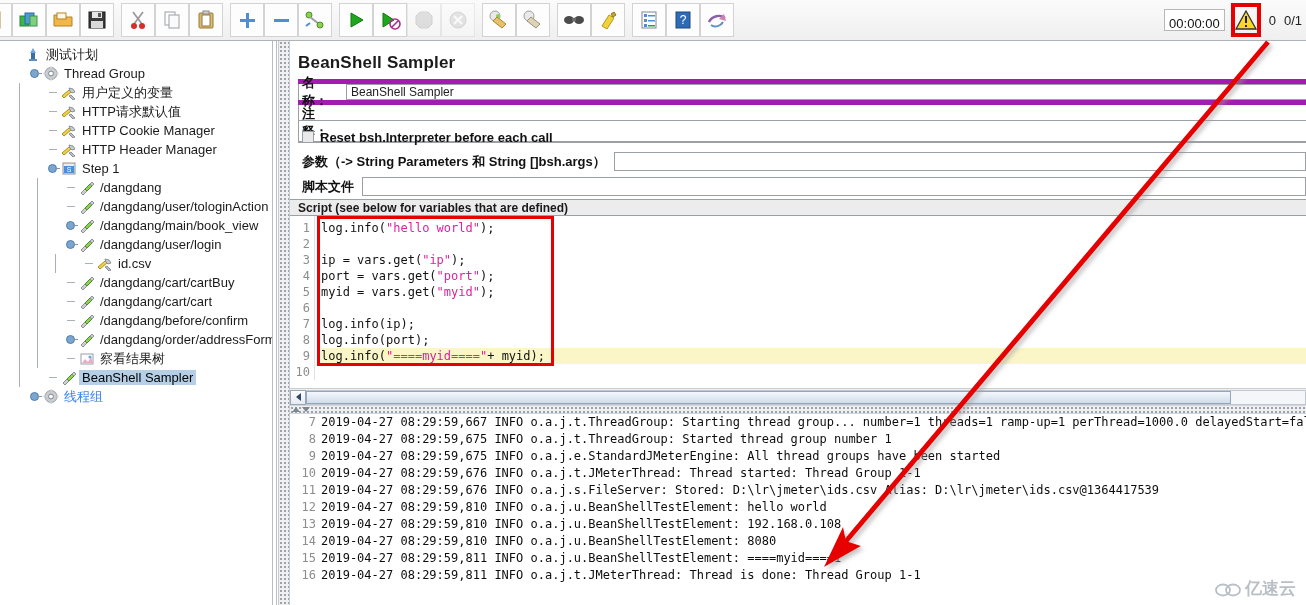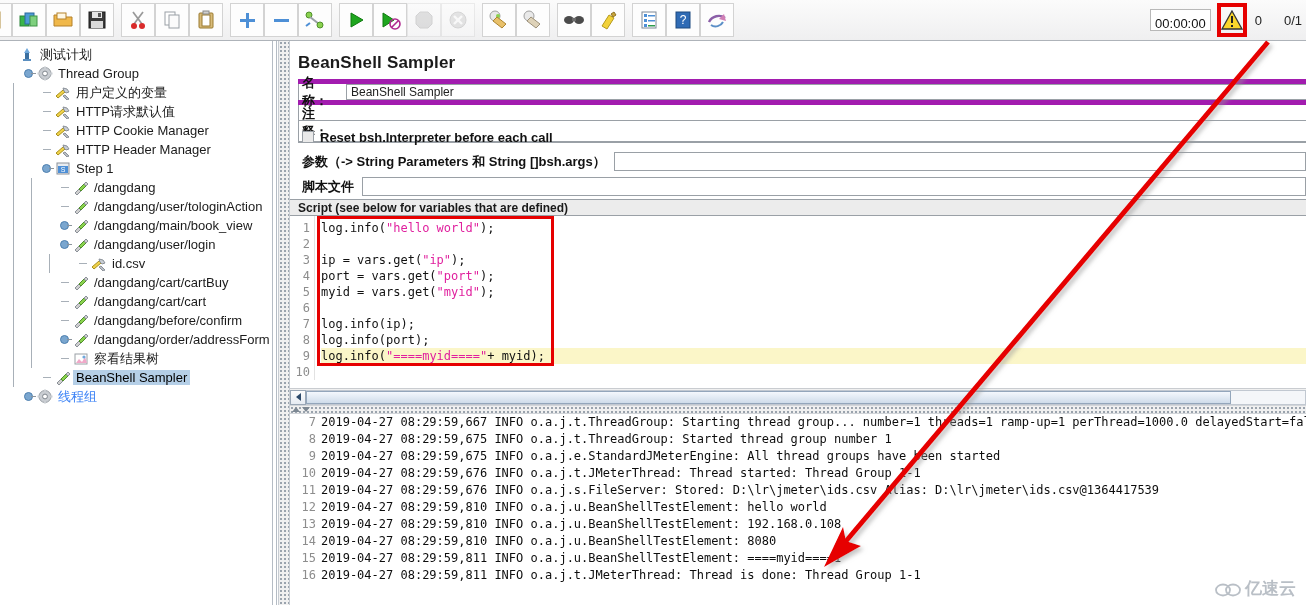--- a/index.html
+++ b/index.html
@@ -46,42 +46,42 @@
   }
   .warn-wrap {
     position: relative; margin-left: 6px; width: 30px; height: 30px;
     display: flex; align-items: center; justify-content: center;
   }
   .warn-hl {
     position: absolute; left: 0; top: -2px; width: 30px; height: 34px;
     border: 4px solid #e60000; background: transparent;
   }
   .err-count { margin-left: 8px; font-size: 13px; color: #222; }
-  .thread-count { margin-left: 22px; font-size: 13px; color: #222; }
+  .thread-count { margin-left: 8px; font-size: 13px; color: #222; }
 
   
   .tree-panel {
     position: absolute; left: 0; top: 41px; width: 272px; height: 564px;
     background: #fff; overflow: hidden;
   }
   .tree-scroll-v {
     position: absolute; left: 272px; top: 41px; width: 5px; height: 564px;
     background: #ffffff;
     border-left: 1px solid #b5bcc4;
     border-right: 1px solid #b5bcc4;
   }
   .splitter {
     position: absolute; left: 278px; top: 41px; width: 12px; height: 564px;
     background: #f0f0f0;
     background-image: radial-gradient(#9aa3ad 0.8px, transparent 0.9px);
     background-size: 4px 4px;
     border-left: 1px solid #c7ccd2;
     border-right: 1px solid #c7ccd2;
   }
-  .tree { padding: 4px 0 0 4px; position: relative; }
+  .tree { padding: 4px 0 0 10px; position: relative; }
   .node {
     display: flex; align-items: center; height: 19px;
     white-space: nowrap; font-size: 13px; color: #1b1b1b;
     position: relative;
   }
   .node .lbl { padding: 0 3px; line-height: 15px; }
   .node .lbl.sel { background: #b5cfe7; color: #000; }
   .handle {
     width: 13px; height: 13px; position: relative; flex: 0 0 13px;
     display: flex; align-items: center; justify-content: center;

